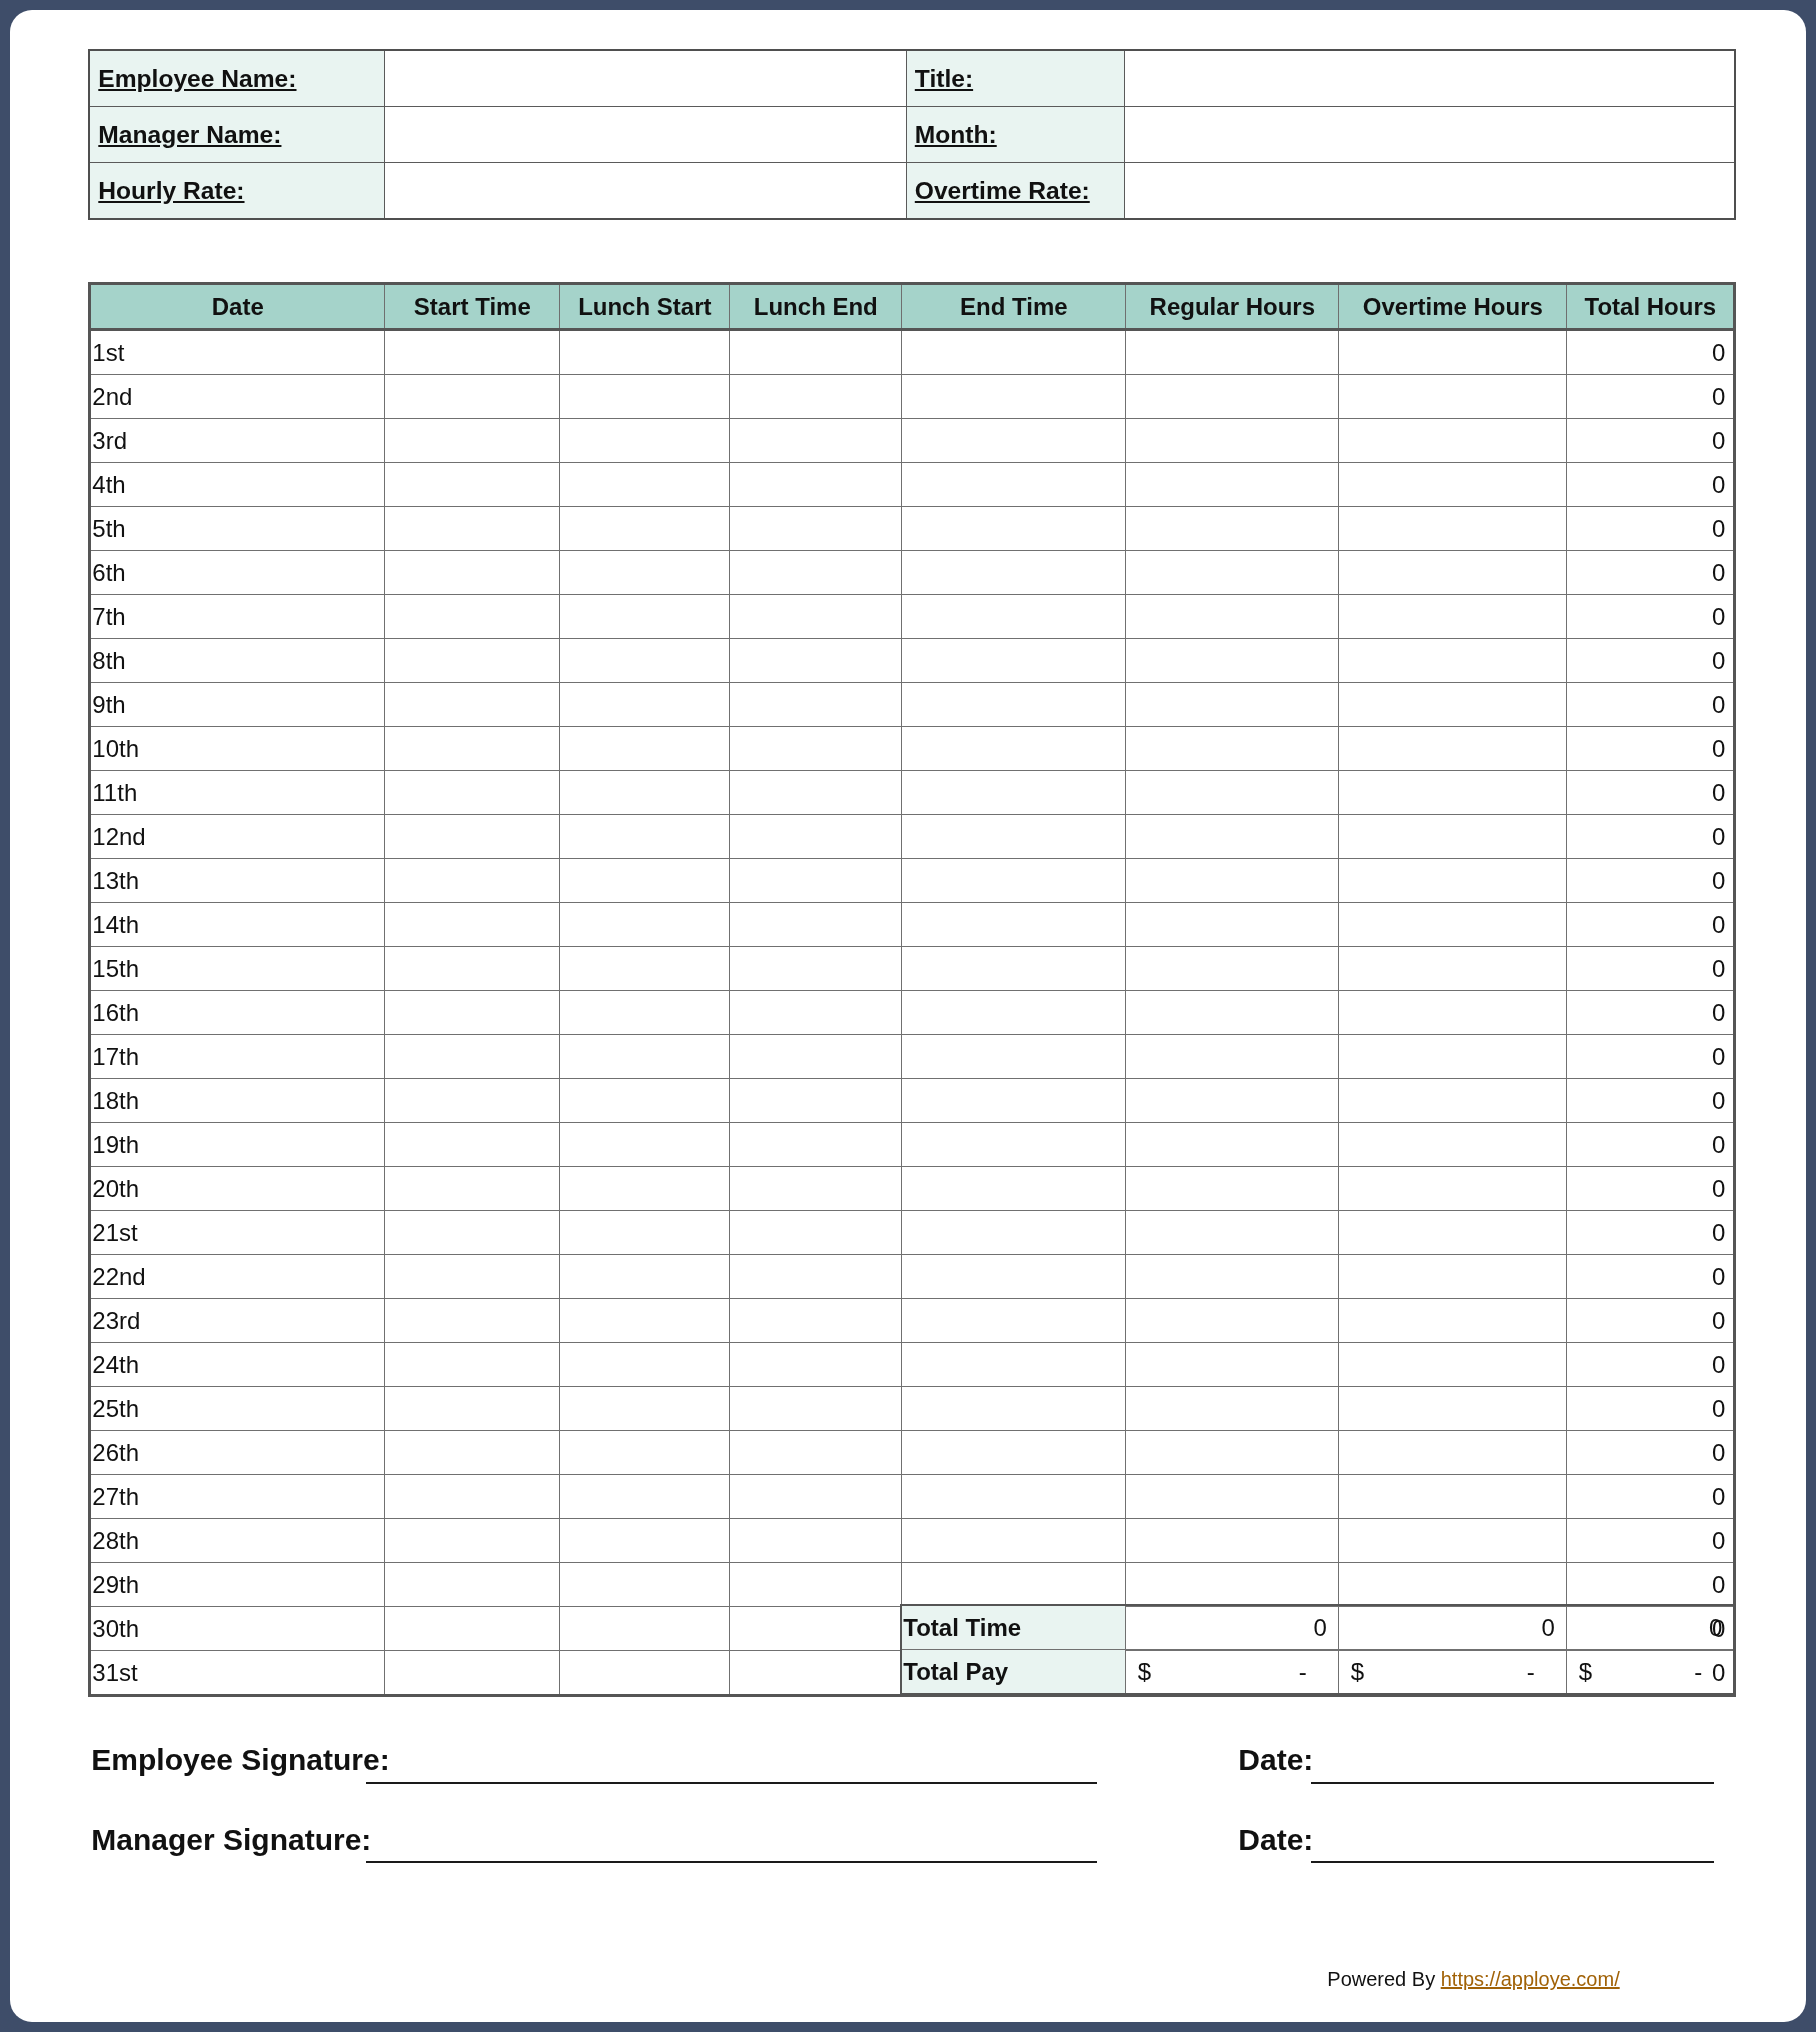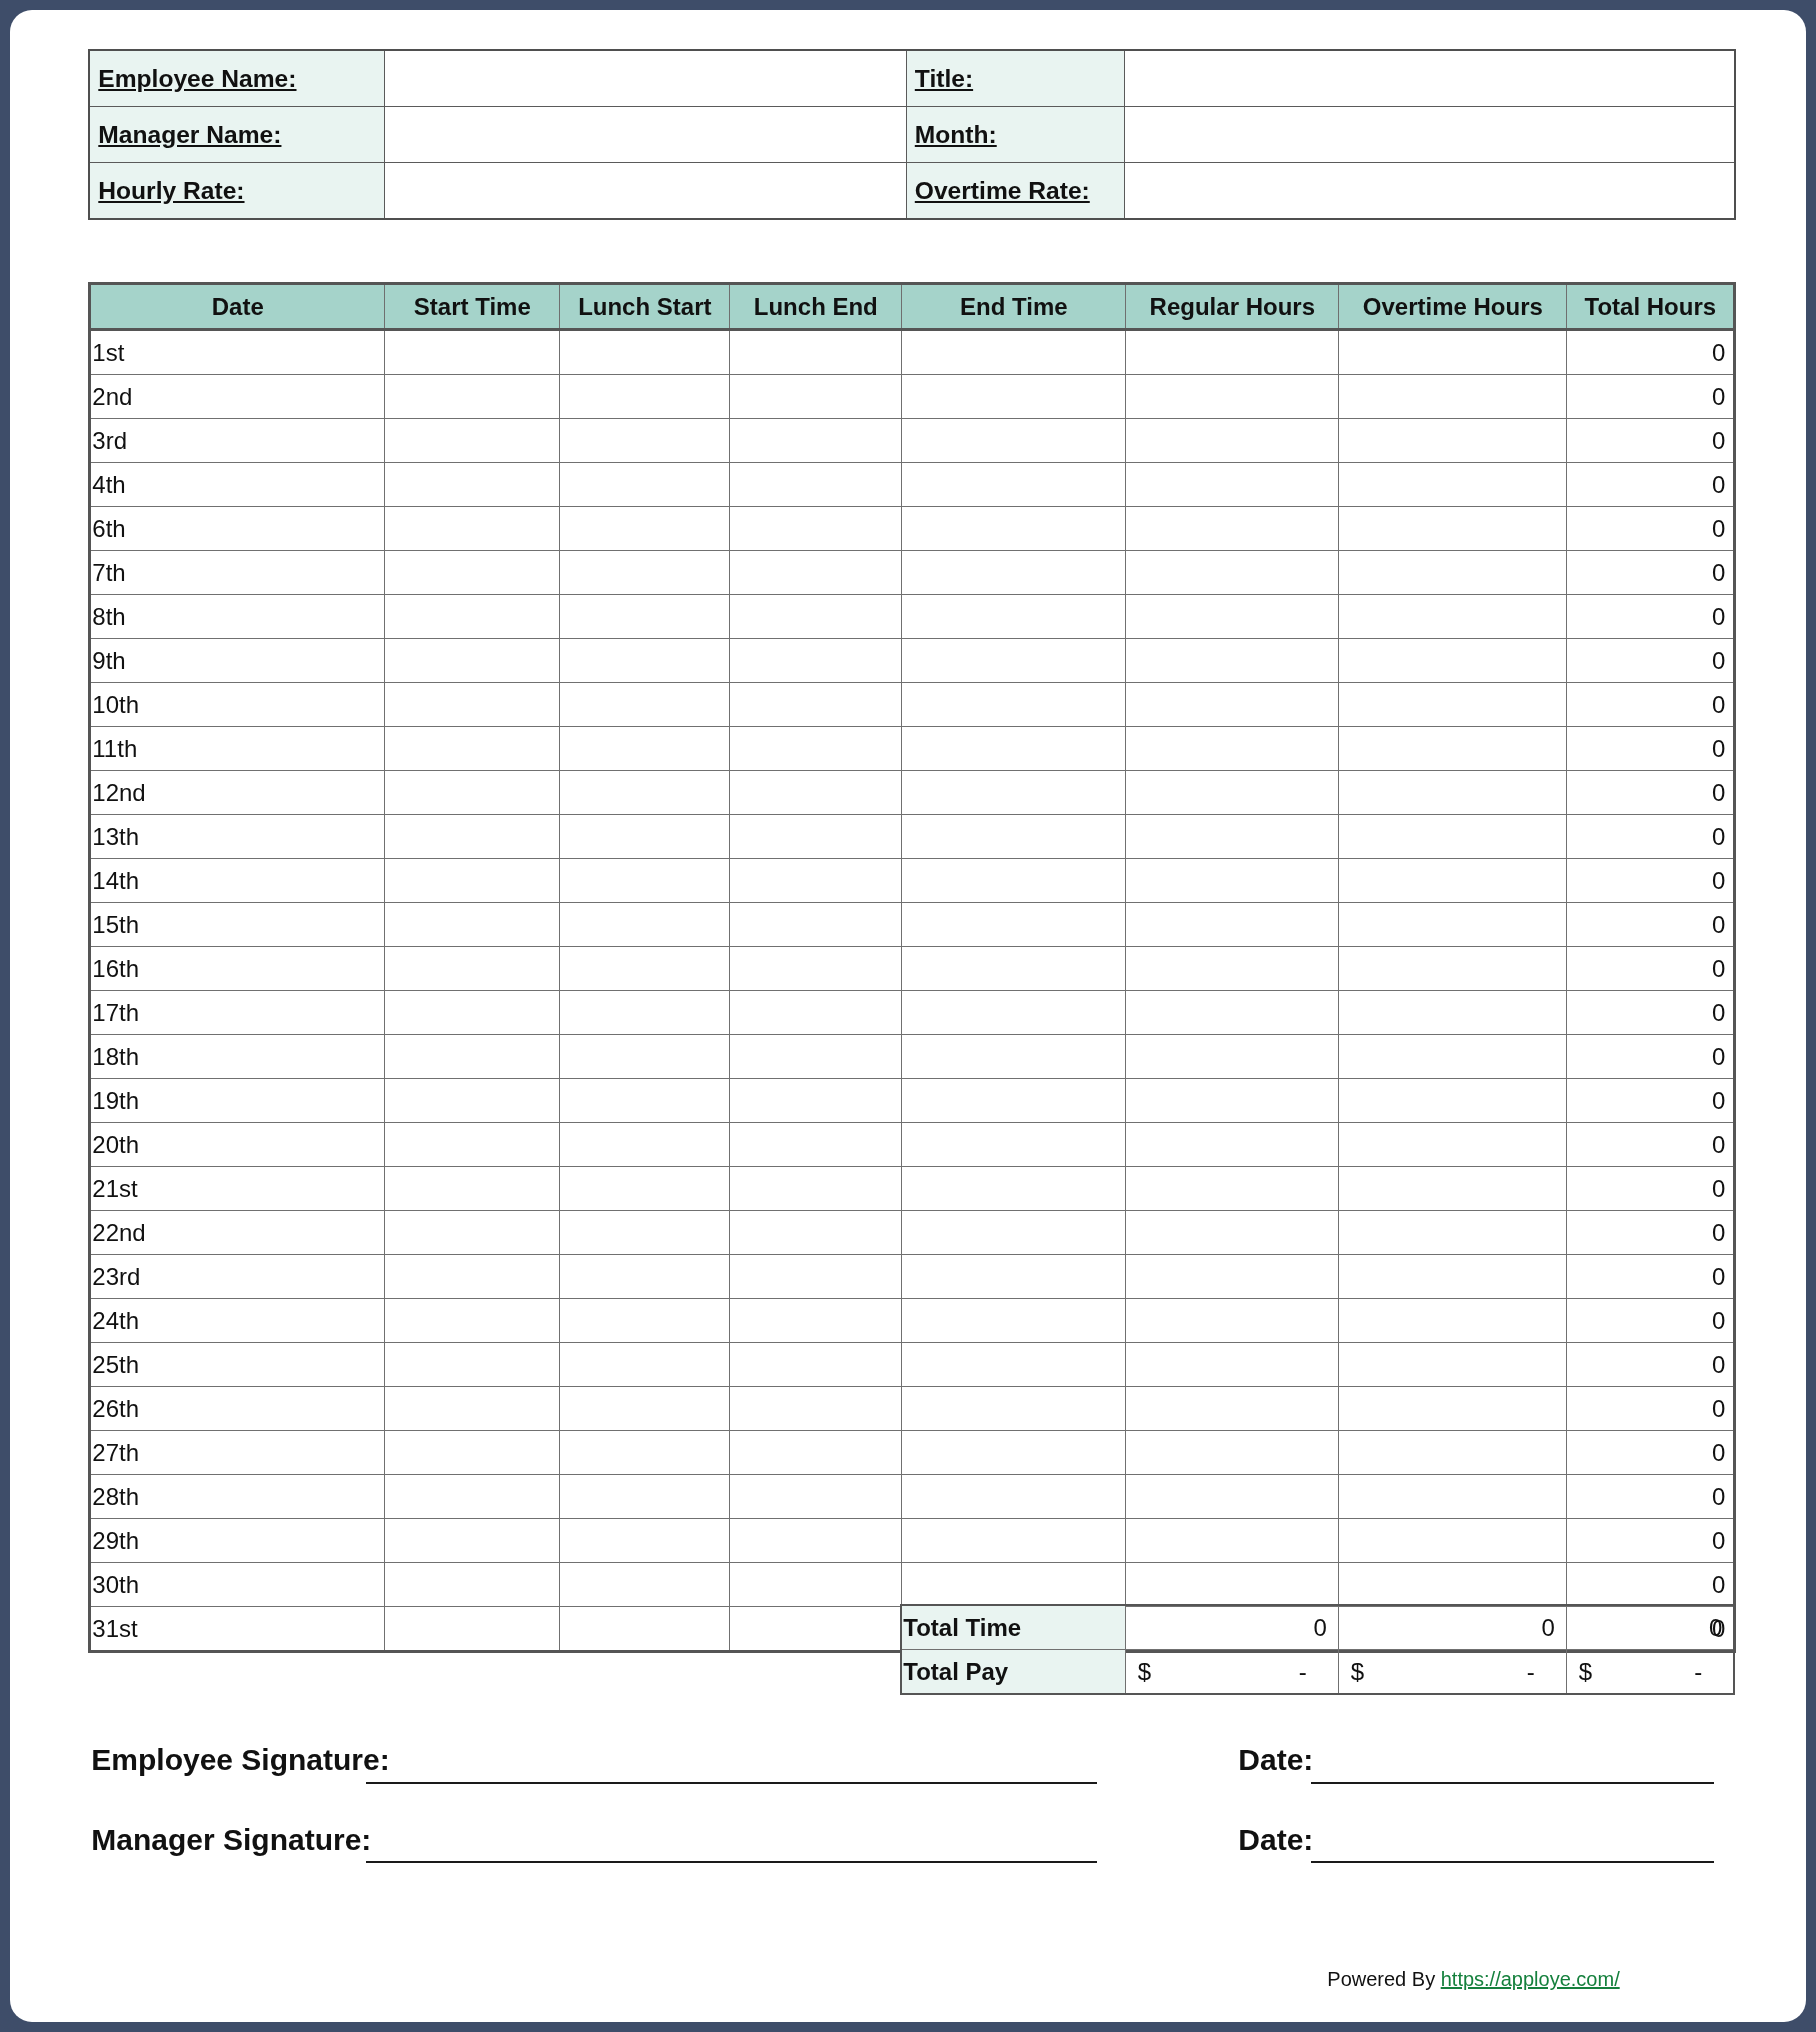--- a/index.html
+++ b/index.html
@@ -109,21 +109,21 @@
   }
 
   
   .footer {
     position: absolute;
     left: 1317px; top: 1958px;
     font-size: 20px;
     white-space: nowrap;
   }
   .footer a {
-    color: #15803d;
+    color: #a16207;
     text-decoration: underline;
     cursor: pointer;
   }
 </style>
 </head>
 <body>
 
 <div class="page">
 
   <table class="info-table">
@@ -204,20 +204,30 @@
           <td class="c-start-time"></td>
           <td class="c-lunch-start"></td>
           <td class="c-lunch-end"></td>
           <td class="c-end-time"></td>
           <td class="c-regular-hours"></td>
           <td class="c-overtime-hours"></td>
           <td class="c-total-hours">0</td>
         </tr>
         <tr>
           <td class="c-date">4th</td>
+          <td class="c-start-time"></td>
+          <td class="c-lunch-start"></td>
+          <td class="c-lunch-end"></td>
+          <td class="c-end-time"></td>
+          <td class="c-regular-hours"></td>
+          <td class="c-overtime-hours"></td>
+          <td class="c-total-hours">0</td>
+        </tr>
+        <tr>
+          <td class="c-date">5th</td>
           <td class="c-start-time"></td>
           <td class="c-lunch-start"></td>
           <td class="c-lunch-end"></td>
           <td class="c-end-time"></td>
           <td class="c-regular-hours"></td>
           <td class="c-overtime-hours"></td>
           <td class="c-total-hours">0</td>
         </tr>
         <tr>
           <td class="c-date">6th</td>

